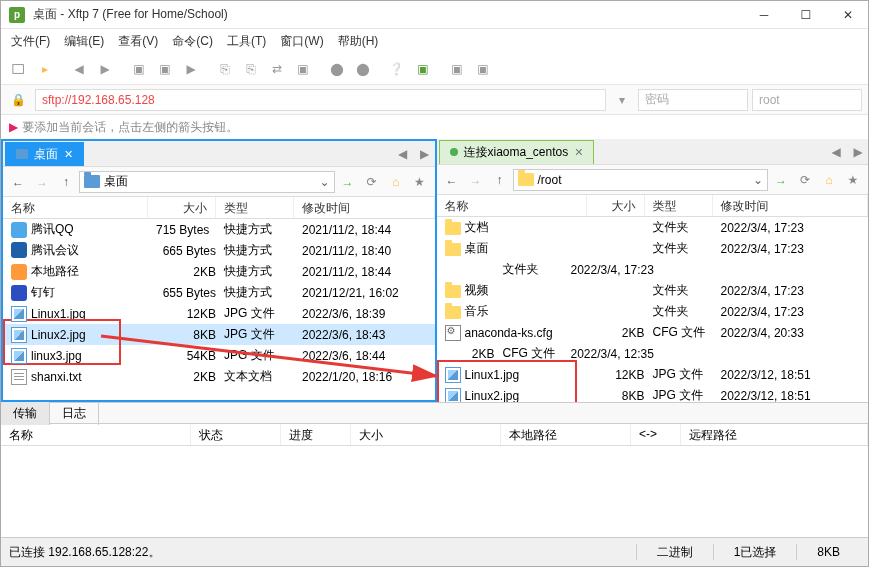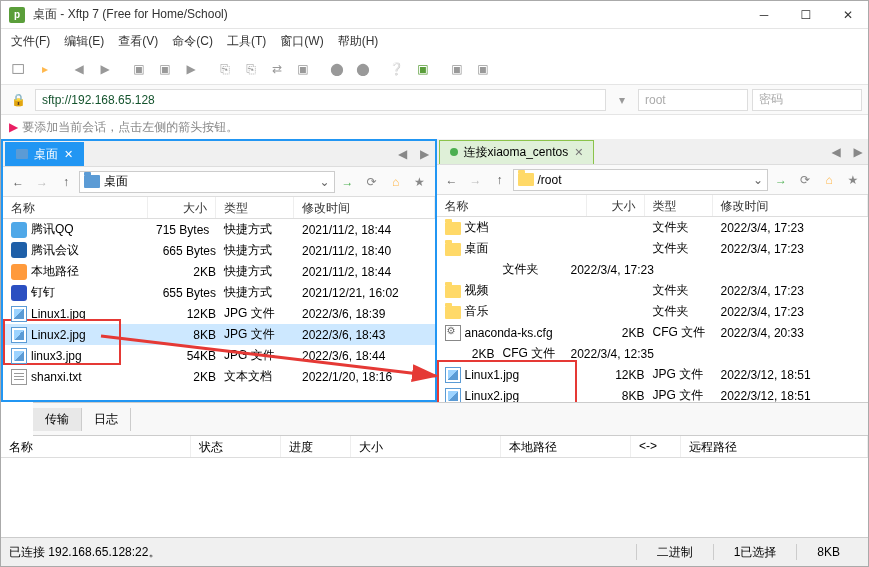--- a/index.html
+++ b/index.html
@@ -9,21 +9,21 @@
 .titlebar .title{flex:1;color:#333;}
 .titlebar .winbtns{display:flex;gap:18px;}
 .titlebar .winbtn{width:24px;height:20px;display:flex;align-items:center;justify-content:center;color:#333;}
 .menubar{height:24px;display:flex;align-items:center;padding:0 10px;gap:14px;color:#333;}
 .menubar span{cursor:default;}
 .toolbar{height:32px;display:flex;align-items:center;padding:0 6px;gap:2px;border-bottom:1px solid #e5e5e5;}
 .tb{width:24px;height:24px;display:flex;align-items:center;justify-content:center;color:#999;}
 .tb svg{width:14px;height:14px;}
 .tbsep{width:6px;}
 .addressrow{height:30px;display:flex;align-items:center;padding:0 6px;gap:4px;border-bottom:1px solid #e5e5e5;background:#fafafa;}
-.addrbox{flex:1;height:22px;border:1px solid #ddd;background:#fff;display:flex;align-items:center;padding:0 6px;color:#14532d;gap:6px;}
+.addrbox{flex:1;height:22px;border:1px solid #ddd;background:#fff;display:flex;align-items:center;padding:0 6px;color:#ef4444;gap:6px;}
 .credbox{width:110px;height:22px;border:1px solid #ddd;background:#fff;display:flex;align-items:center;padding:0 6px;color:#aaa;}
 .tipbar{height:24px;display:flex;align-items:center;padding:0 8px;color:#888;gap:4px;}
 .panes{display:flex;height:263px;}
 .pane{flex:1;display:flex;flex-direction:column;border-right:1px solid #ddd;}
 .pane:last-child{border-right:none;}
 .pane.left{border:2px solid #2196f3;}
 .tabsrow{height:26px;display:flex;align-items:center;background:#f0f0f0;border-bottom:1px solid #ddd;gap:2px;padding-left:2px;}
 .tab{height:24px;padding:0 10px;display:flex;align-items:center;gap:6px;background:#fff;border:1px solid #ccc;border-bottom:none;}
 .tab.active-blue{background:#2196f3;color:#fff;border-color:#2196f3;}
 .tab.active-green{background:#dff0d8;border-color:#8bc34a;}
@@ -56,21 +56,21 @@
 .ico.img::after{content:"";position:absolute;left:2px;top:2px;right:2px;bottom:2px;background:linear-gradient(135deg,#9cd3ff 50%,#5b9bd5 50%);}
 .ico.txt{background:#fff;border:1px solid #999;}
 .ico.txt::after{content:"";position:absolute;left:2px;top:3px;right:2px;height:1px;background:#999;box-shadow:0 3px 0 #999,0 6px 0 #999;}
 .ico.app1{background:#4fa8e8;border-radius:3px;}
 .ico.app2{background:#1e5fa8;border-radius:3px;}
 .ico.app3{background:#ff9a3c;border-radius:3px;}
 .ico.app4{background:#2b4fc1;border-radius:3px;}
 .ico.cfg{background:#fff;border:1px solid #888;}
 .ico.cfg::after{content:"⚙";position:absolute;left:1px;top:-1px;font-size:10px;color:#666;}
 .redbox{position:absolute;border:2px solid #e53935;pointer-events:none;}
-.bottom-tabs{height:34px;display:flex;align-items:center;border-top:1px solid #ccc;border-bottom:1px solid #ccc;background:#f8f8f8;margin-left:32px;}
+.bottom-tabs{height:22px;display:flex;align-items:center;border-top:1px solid #ccc;border-bottom:1px solid #ccc;background:#f8f8f8;}
 .btab{padding:3px 12px;border-right:1px solid #ccc;}
 .btab.active{background:#e8e8e8;}
 .transfer-hdr{height:22px;display:flex;border-bottom:1px solid #ddd;}
 .transfer-hdr .col{padding:3px 8px;border-right:1px solid #eee;}
 .transfer-body{height:68px;background:#fff;}
 .statusbar{position:absolute;bottom:0;left:0;right:0;height:22px;border-top:1px solid #ccc;background:#f0f0f0;display:flex;align-items:center;padding:14px 8px;}
 .statusbar .seg{padding:0 20px;}
 .sbsep{border-left:1px solid #ccc;height:16px;}
 svg.arrow-transfer{position:absolute;pointer-events:none;z-index:10;}
 </style>
@@ -127,24 +127,24 @@
   <div class="tb">▣</div>
 </div>
 
 <div class="addressrow">
   <div class="tb" style="color:#ffb84d">🔒</div>
   <div class="addrbox">
       <span>sftp://192.168.65.128</span>
     </div>
   <div class="tb">▾</div>
   <div class="credbox">
+      <span>密码</span>
+    </div>
+  <div class="credbox">
       <span>root</span>
-    </div>
-  <div class="credbox">
-      <span>密码</span>
     </div>
 </div>
 
 <div class="tipbar">
   <span style="color:#e91e63">▶</span>
   <span>要添加当前会话，点击左侧的箭头按钮。</span>
 </div>
 
 <div class="panes">
 

